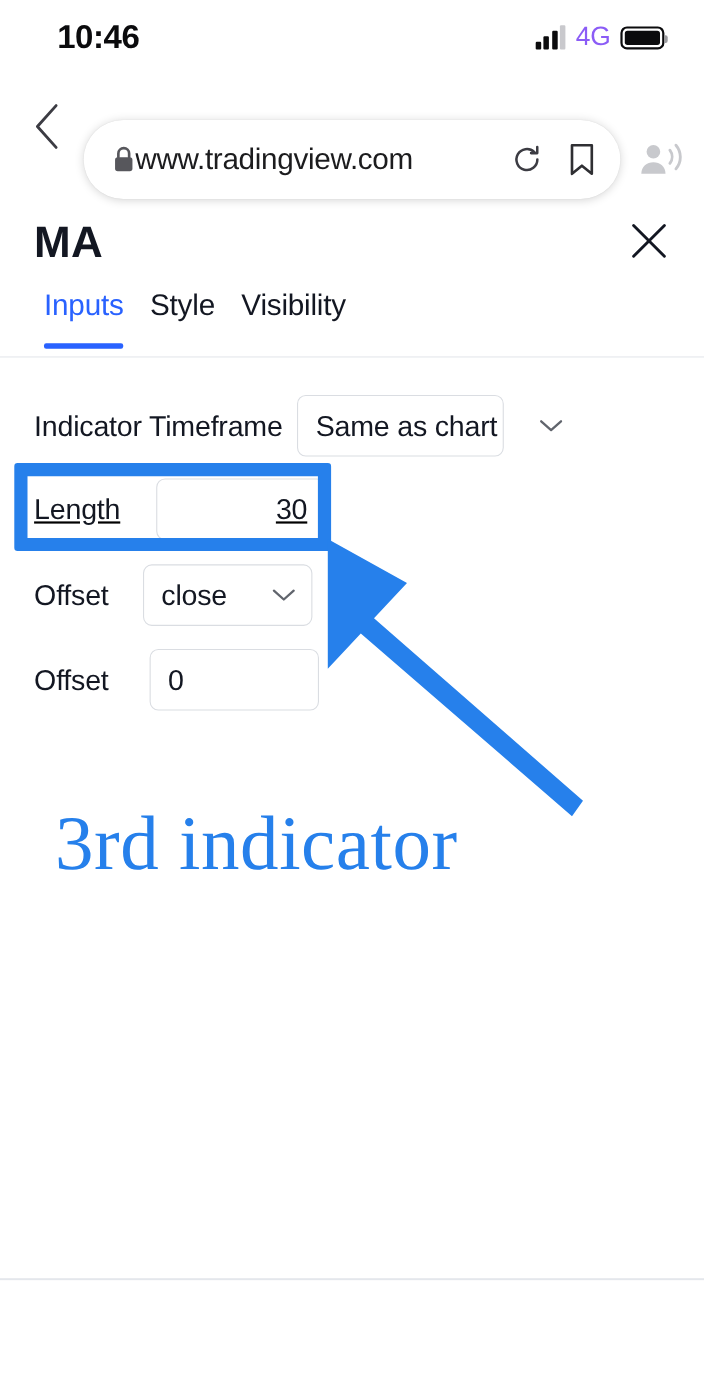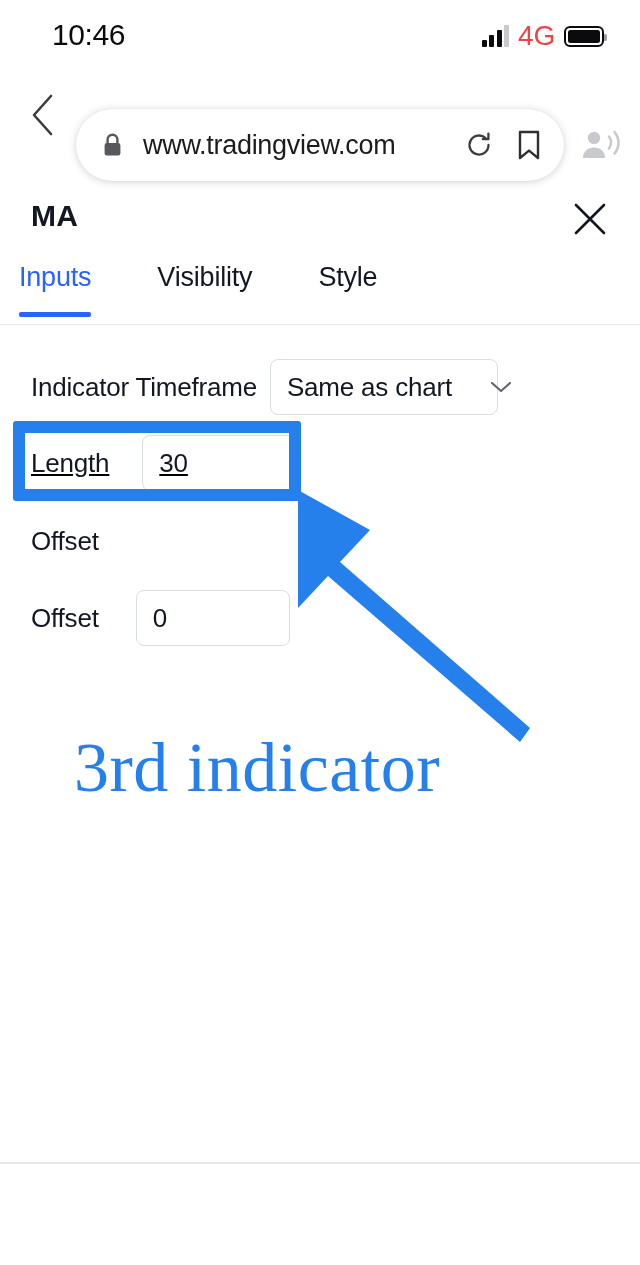--- a/index.html
+++ b/index.html
@@ -20,21 +20,21 @@
   
   #status-bar {
     position: absolute;
     top: 0; left: 0;
     width: 640px; height: 66px;
   }
   #status-time {
     position: absolute;
     left: 52px; top: 18px;
     font-size: 30px;
-    font-weight: 400;
+    font-weight: 700;
     color: #0b0b0d;
     letter-spacing: -0.4px;
   }
   #status-right {
     position: absolute;
     right: 36px; top: 20px;
     display: flex;
     align-items: center;
     gap: 9px;
   }
@@ -43,23 +43,23 @@
     align-items: flex-end;
     gap: 2.5px;
     height: 22px;
   }
   .sig-bar { width: 5px; background: #0b0b0d; border-radius: 1px; }
   .sig-bar.b1 { height: 7px; }
   .sig-bar.b2 { height: 12px; }
   .sig-bar.b3 { height: 17px; }
   .sig-bar.b4 { height: 22px; background: #c9c9cd; }
   #network-type {
-    font-size: 28px;
+    font-size: 24px;
     font-weight: 500;
-    color: #ef4444;
+    color: #8b5cf6;
     letter-spacing: -0.2px;
   }
   #battery {
     position: relative;
     width: 40px; height: 21px;
     border: 2.2px solid #0b0b0d;
     border-radius: 6px;
     padding: 2px;
   }
   #battery::after {
@@ -96,62 +96,61 @@
     background: #ffffff;
     border-radius: 36px;
     box-shadow: 0 1px 9px rgba(0,0,0,0.17), 0 0 1px rgba(0,0,0,0.12);
     display: flex;
     align-items: center;
     padding: 0 22px 0 26px;
   }
   #lock-icon { flex: 0 0 auto; display: flex; align-items: center; }
   #url-text {
     flex: 1 1 auto;
-    margin-left: 20px;
     font-size: 27px;
     color: #1c1c1e;
     letter-spacing: -0.3px;
     white-space: nowrap;
     overflow: hidden;
   }
   #reload-icon { flex: 0 0 auto; margin-right: 22px; display:flex; }
   #bookmark-icon { flex: 0 0 auto; display:flex; }
   #voice-icon {
     position: absolute;
     right: 15px; top: 79px;
     transform: translateY(-50%);
     width: 46px; height: 46px;
     display:flex; align-items:center; justify-content:center;
   }
 
   
   #dialog-title {
     position: absolute;
     left: 31px; top: 199px;
-    font-size: 30px;
+    font-size: 40px;
     font-weight: 700;
     color: #131722;
     letter-spacing: 0.3px;
   }
   #close-button {
     position: absolute;
     right: 26px; top: 195px;
     width: 48px; height: 48px;
     display:flex; align-items:center; justify-content:center;
   }
 
   
   #tabs {
     position: absolute;
     left: 0; top: 262px;
     width: 640px; height: 62px;
     display: flex;
     align-items: flex-start;
-    padding-left: 19px;
-    gap: 66px;
+    padding-left: 40px;
+    gap: 24px;
   }
   .tab {
     position: relative;
     font-size: 27px;
     color: #131722;
     padding-bottom: 24px;
     letter-spacing: -0.2px;
     white-space: nowrap;
   }
   .tab.active { color: #2962ff; }
@@ -198,25 +197,25 @@
     padding: 0 16px;
     font-size: 26px;
     color: #131722;
   }
   .control.select { justify-content: space-between; padding-right: 14px; }
   .control .val { letter-spacing: -0.2px; white-space: nowrap; }
   .chev { flex: 0 0 auto; margin-left: 18px; display: flex; }
 
   #row-timeframe { left: 31px; top: 32px; }
   #row-timeframe .field-label { margin-right: 13px; text-align: center; }
-  #row-timeframe .control { width: 228px; gap: 20px; }
+  #row-timeframe .control { width: 188px; gap: 20px; }
 
   #row-length { left: 31px; top: 108px; text-decoration: underline; }
   #row-length .field-label { margin-right: 33px; }
-  #row-length .control { width: 154px; }
+  #row-length .control { width: 154px; justify-content: flex-end; }
 
   #row-source { left: 31px; top: 186px; }
   #row-source .field-label { margin-right: 31px; }
   #row-source .control { width: 154px; }
 
   #row-offset { left: 31px; top: 263px; }
   #row-offset .field-label { margin-right: 37px; text-align: right; }
   #row-offset .control { width: 154px; }
 
   
@@ -235,21 +234,20 @@
     pointer-events: none;
   }
   #annotation-text {
     position: absolute;
     left: 50px; top: 728px;
     font-family: "Liberation Serif", "DejaVu Serif", serif;
     font-size: 70px;
     color: #2680eb;
     letter-spacing: 0.5px;
     white-space: nowrap;
-    margin-left: 24px;
   }
 
   
   #footer-divider {
     position: absolute;
     left: 0; top: 1162px;
     width: 640px; height: 1.5px;
     background: #e4e7ec;
   }
   #footer {
@@ -320,22 +318,22 @@
 
   <div id="dialog-title">MA</div>
   <div id="close-button">
     <svg width="38" height="38" viewBox="0 0 38 38" fill="none">
       <path d="M5 5 L33 33 M33 5 L5 33" stroke="#131722" stroke-width="2.6" stroke-linecap="round"></path>
     </svg>
   </div>
 
   <div id="tabs">
     <div class="tab active">Inputs</div>
+    <div class="tab">Style</div>
     <div class="tab">Visibility</div>
-    <div class="tab">Style</div>
   </div>
   <div id="tabs-divider"></div>
 
   <div id="form-area">
 
     <div class="field-row" id="row-timeframe">
       <span class="field-label">Indicator Timeframe</span>
       <div class="control select">
         <span class="val">Same as chart</span>
         <span class="chev">
@@ -348,20 +346,28 @@
 
     <div class="field-row" id="row-length">
       <span class="field-label">Length</span>
       <div class="control">
         <span class="val">30</span>
       </div>
     </div>
 
     <div class="field-row" id="row-source">
       <span class="field-label">Offset</span>
+      <div class="control select">
+        <span class="val">close</span>
+        <span class="chev">
+          <svg width="22" height="14" viewBox="0 0 22 14" fill="none">
+            <path d="M2 3 L11 11 L20 3" stroke="#61656d" stroke-width="2.1" stroke-linecap="round" stroke-linejoin="round"></path>
+          </svg>
+        </span>
+      </div>
     </div>
 
     <div class="field-row" id="row-offset">
       <span class="field-label">Offset</span>
       <div class="control">
         <span class="val">0</span>
       </div>
     </div>
 
   </div>

